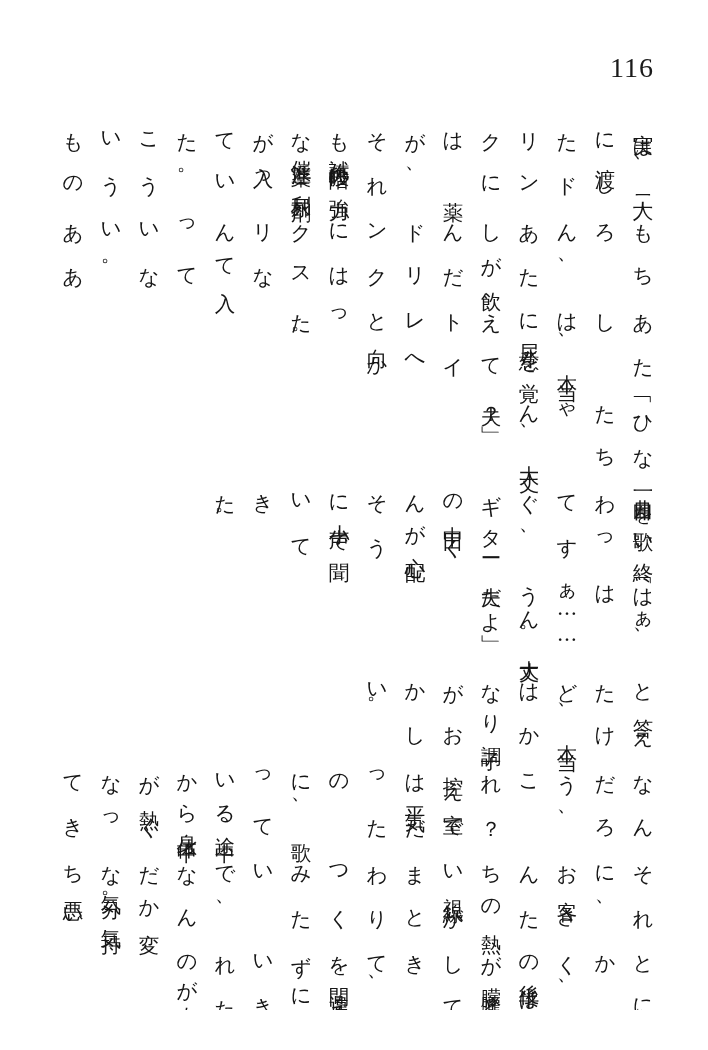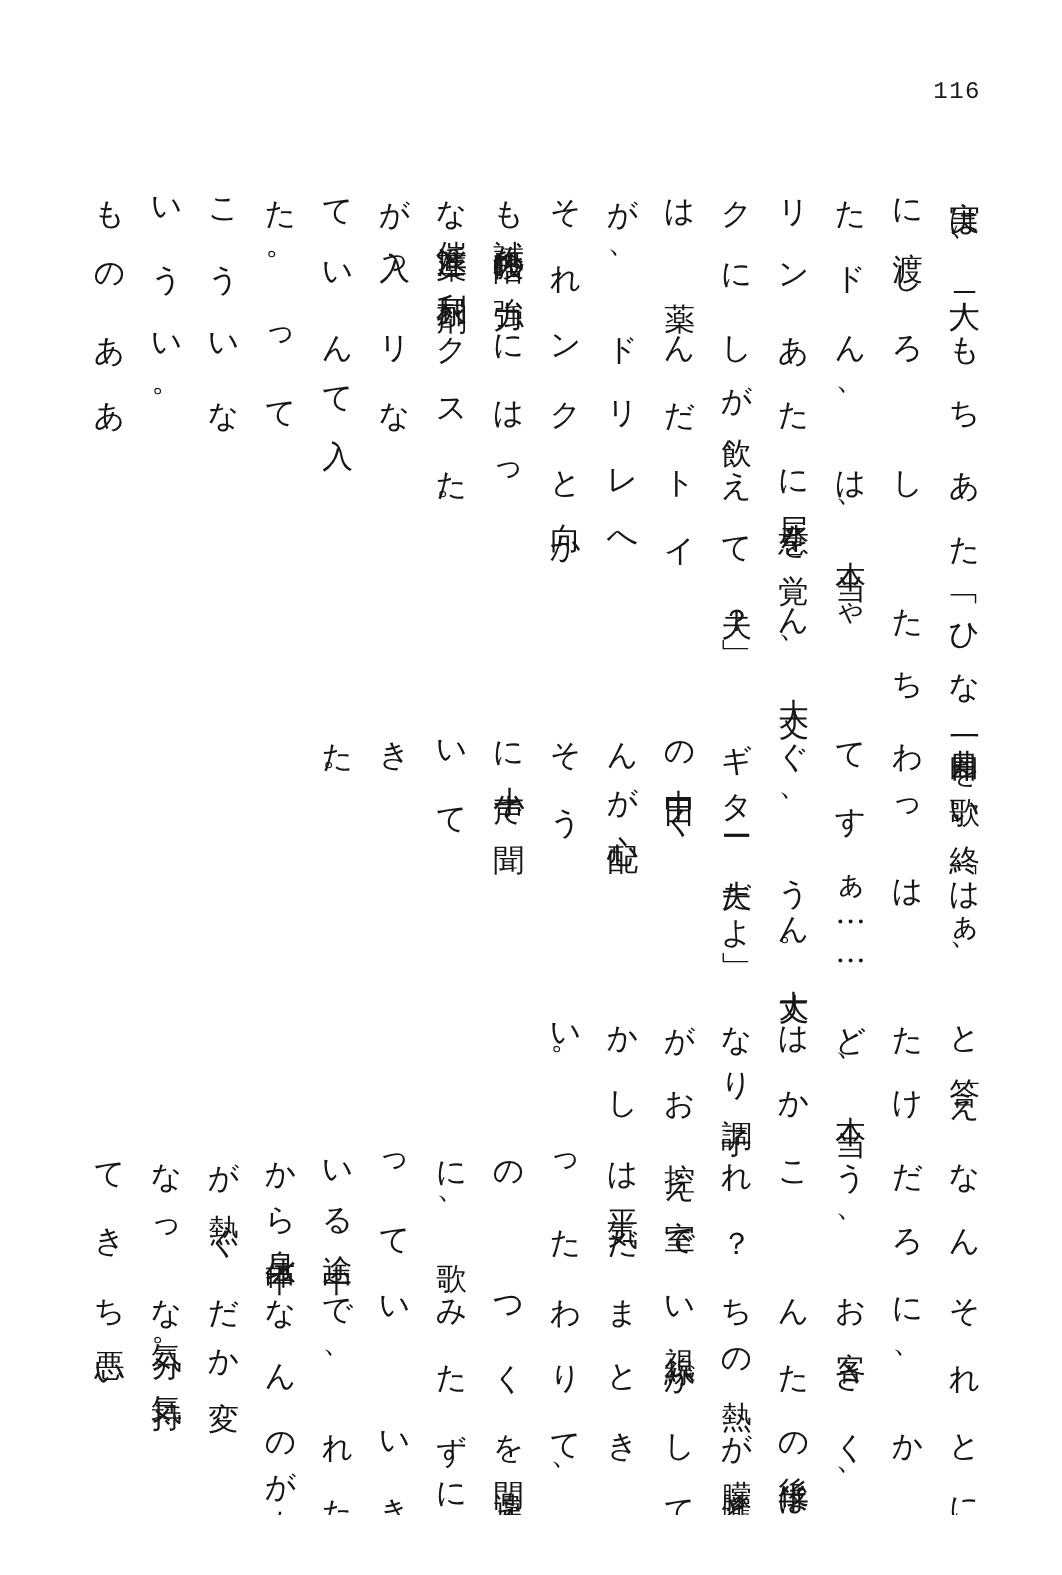--- a/index.html
+++ b/index.html
@@ -19,24 +19,24 @@
     width: 708px;
     height: 1050px;
     background: #ffffff;
     box-sizing: border-box;
   }
   
   .page-number {
     position: absolute;
     top: 52px;
     right: 54px;
-    font-size: 16px;
+    font-size: 28px;
     letter-spacing: 1px;
     color: #1a1a1a;
-    font-family: Liberation Mono, monospace;
+    font-family: Liberation Serif, serif;
   }
   
   .text-block {
     position: absolute;
     top: 96px;
     right: 46px;
     left: 56px;
     bottom: 40px;
     writing-mode: vertical-rl;
     -webkit-writing-mode: vertical-rl;

